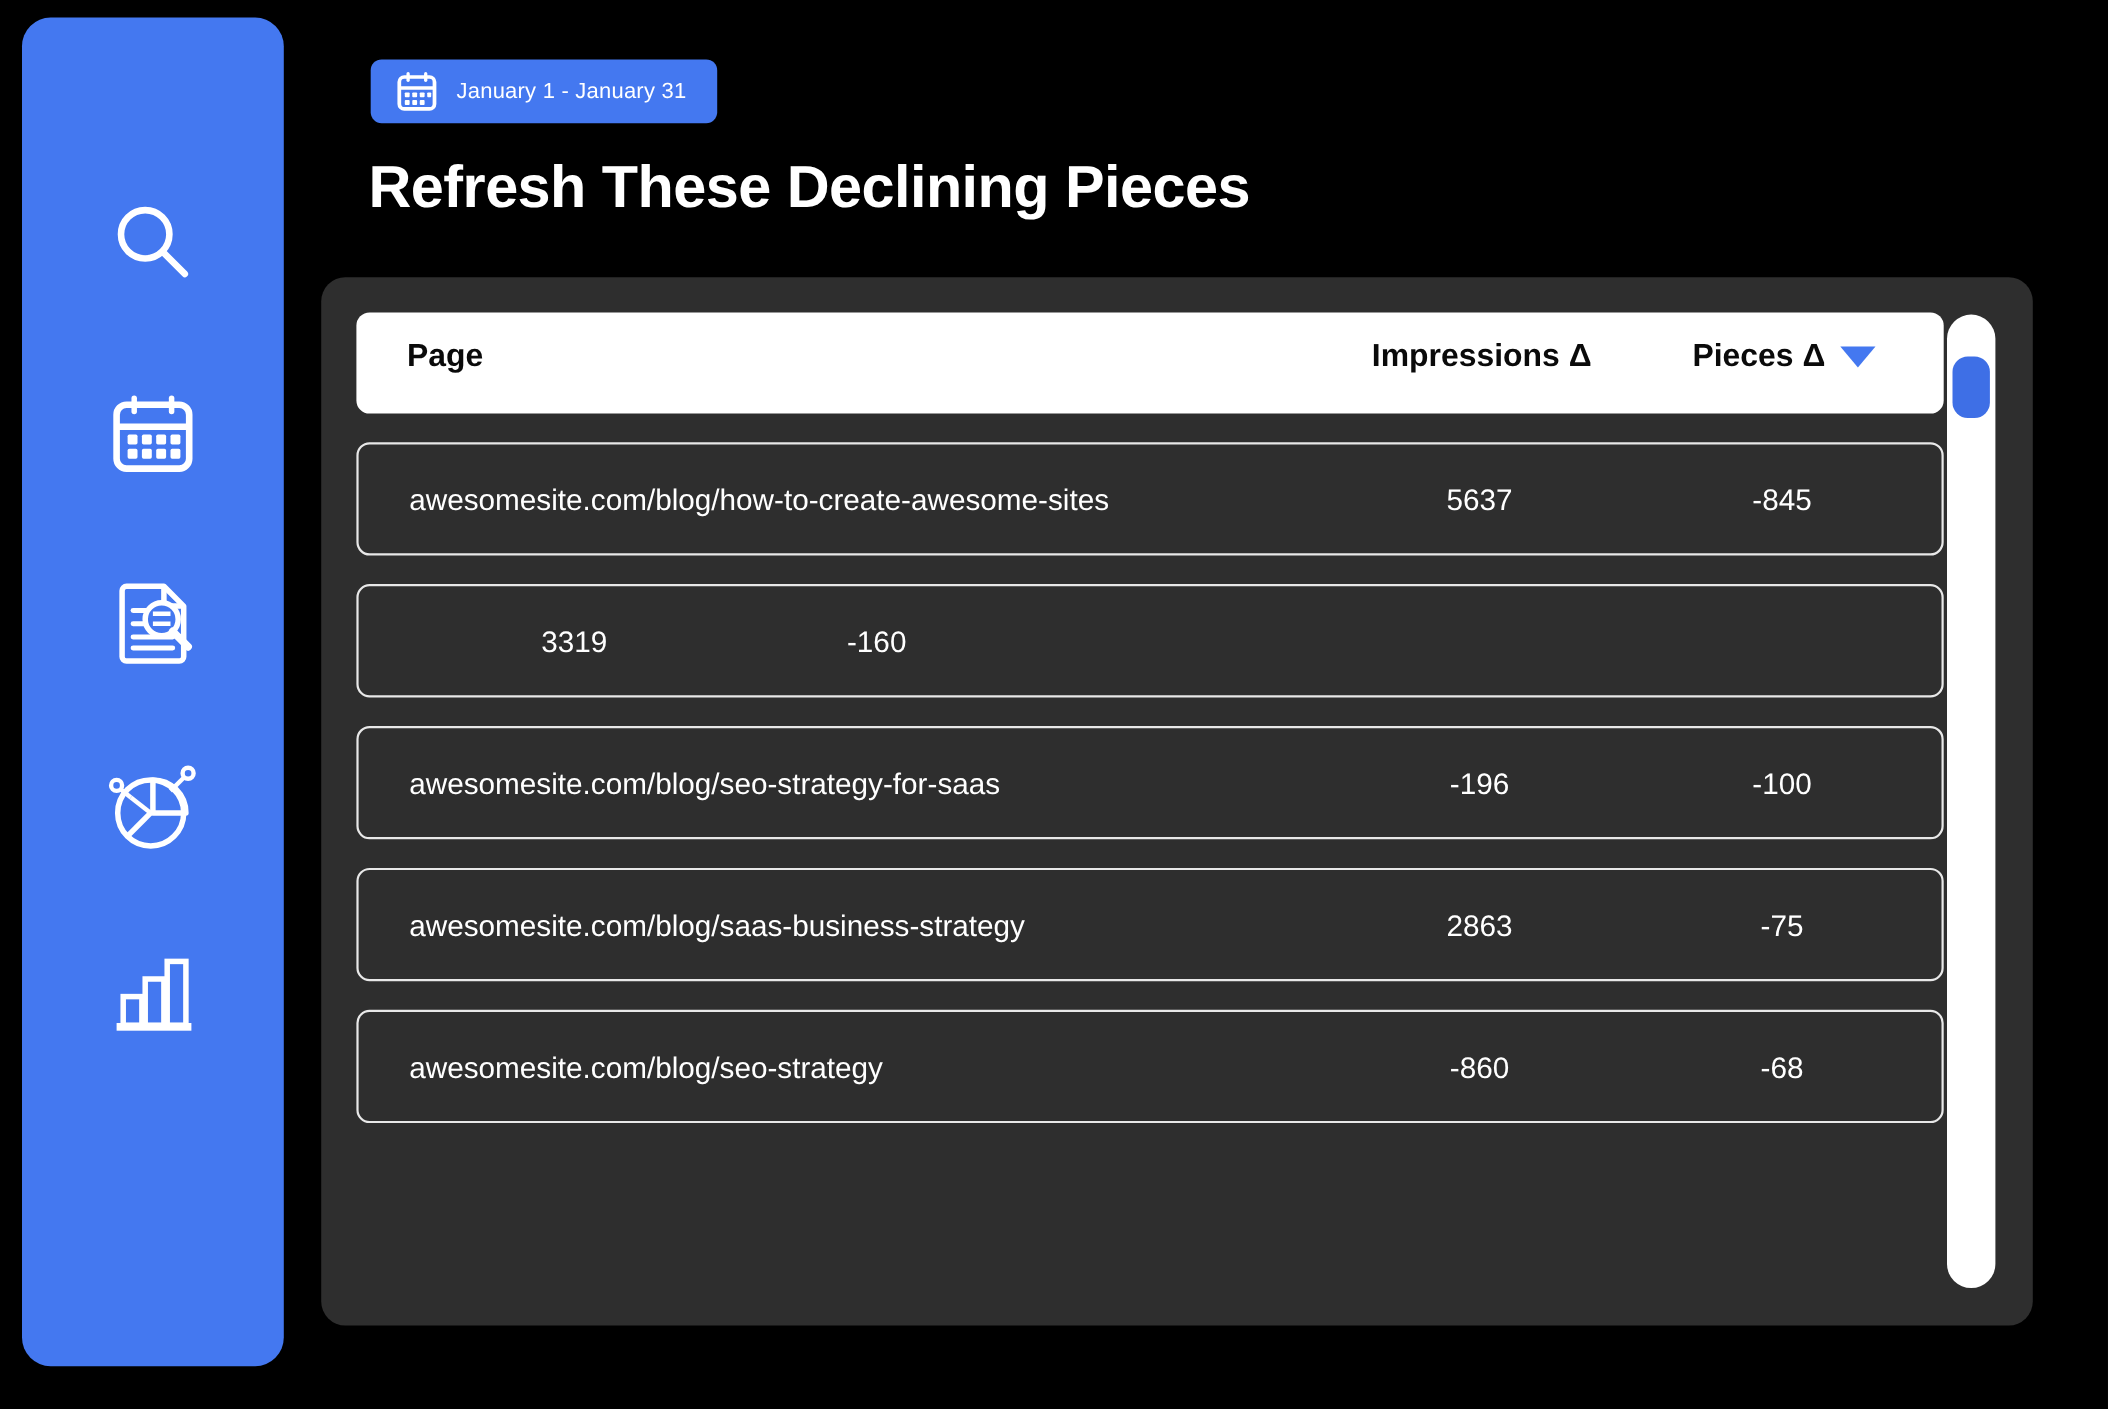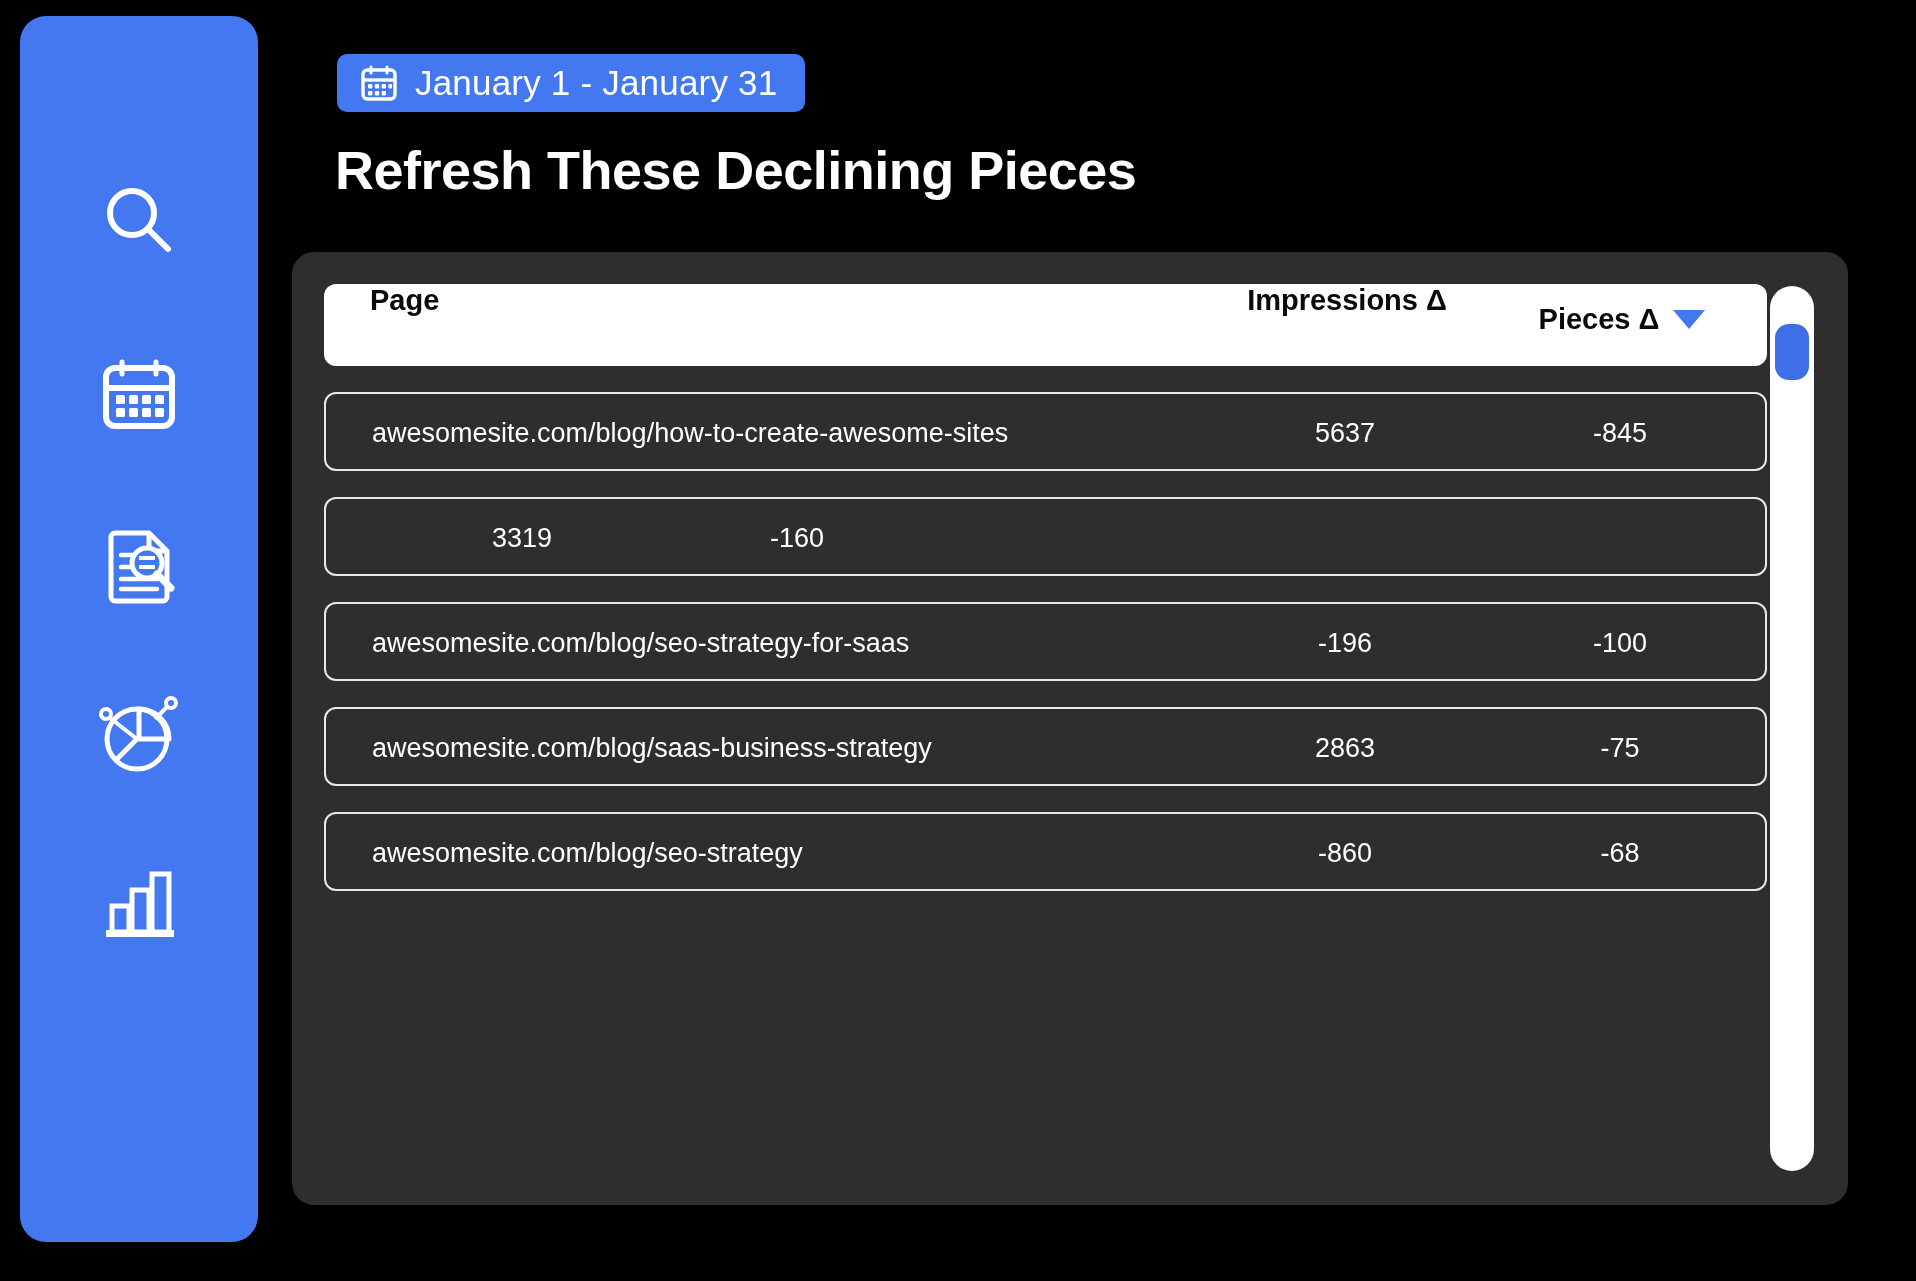--- a/index.html
+++ b/index.html
@@ -56,21 +56,21 @@
     border-radius: 10px;
     display: flex;
     align-items: center;
     padding: 0 28px 0 22px;
     gap: 16px;
     cursor: pointer;
   }
   .date-badge .cal-ico { display: flex; align-items: center; }
   .date-badge .date-text {
     color: #ffffff;
-    font-size: 35px;
+    font-size: 20px;
     letter-spacing: 0.2px;
     white-space: nowrap;
   }
 
   
   .page-title {
     position: absolute;
     left: 335px;
     top: 139px;
     color: #ffffff;
@@ -94,24 +94,25 @@
   .table-wrap {
     position: absolute;
     left: 32px;
     top: 32px;
     width: 1443px;
     bottom: 32px;
   }
 
   
   .thead {
-    height: 82px;
+    height: 92px;
     background: #ffffff;
     border-radius: 12px;
     display: flex;
+    align-items: center;
     padding: 0 0 12px 46px;
     color: #0a0a0a;
   }
   .th {
     font-size: 29px;
     font-weight: bold;
     white-space: nowrap;
   }
   .th-page { flex: 1 1 auto; text-align: left; }
   .th-impr { width: 300px; text-align: center; }
@@ -127,21 +128,21 @@
   .sort-caret {
     width: 0; height: 0;
     border-left: 16px solid transparent;
     border-right: 16px solid transparent;
     border-top: 19px solid #4478F0;
   }
 
   
   .rows { margin-top: 26px; }
   .row {
-    height: 79px;
+    height: 103px;
     border: 2px solid #e8e8e8;
     border-radius: 12px;
     display: flex;
     align-items: center;
     padding: 4px 0 0 46px;
     margin-bottom: 26px;
     color: #ffffff;
     background: transparent;
     cursor: pointer;
   }

